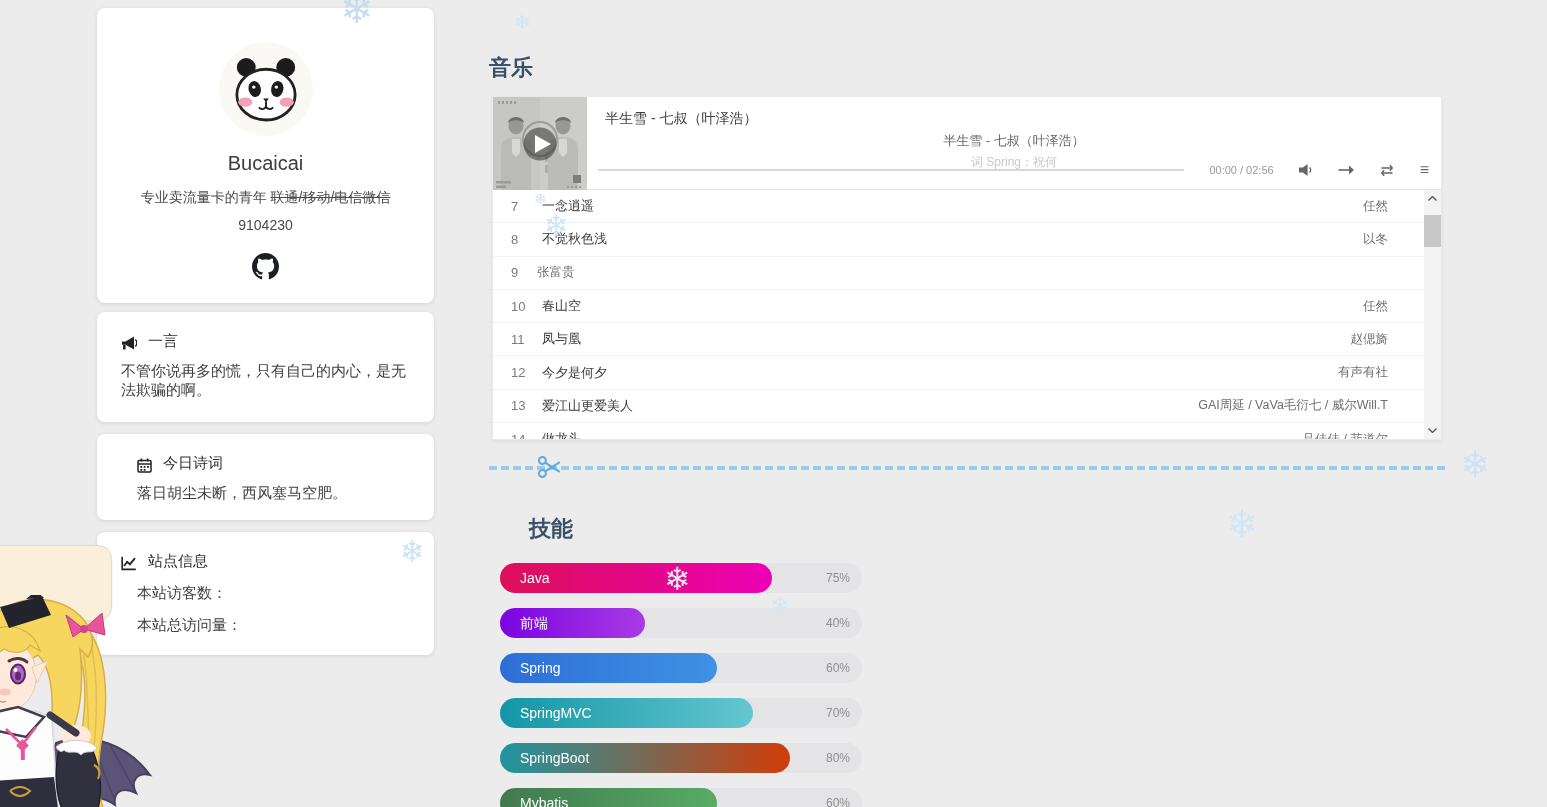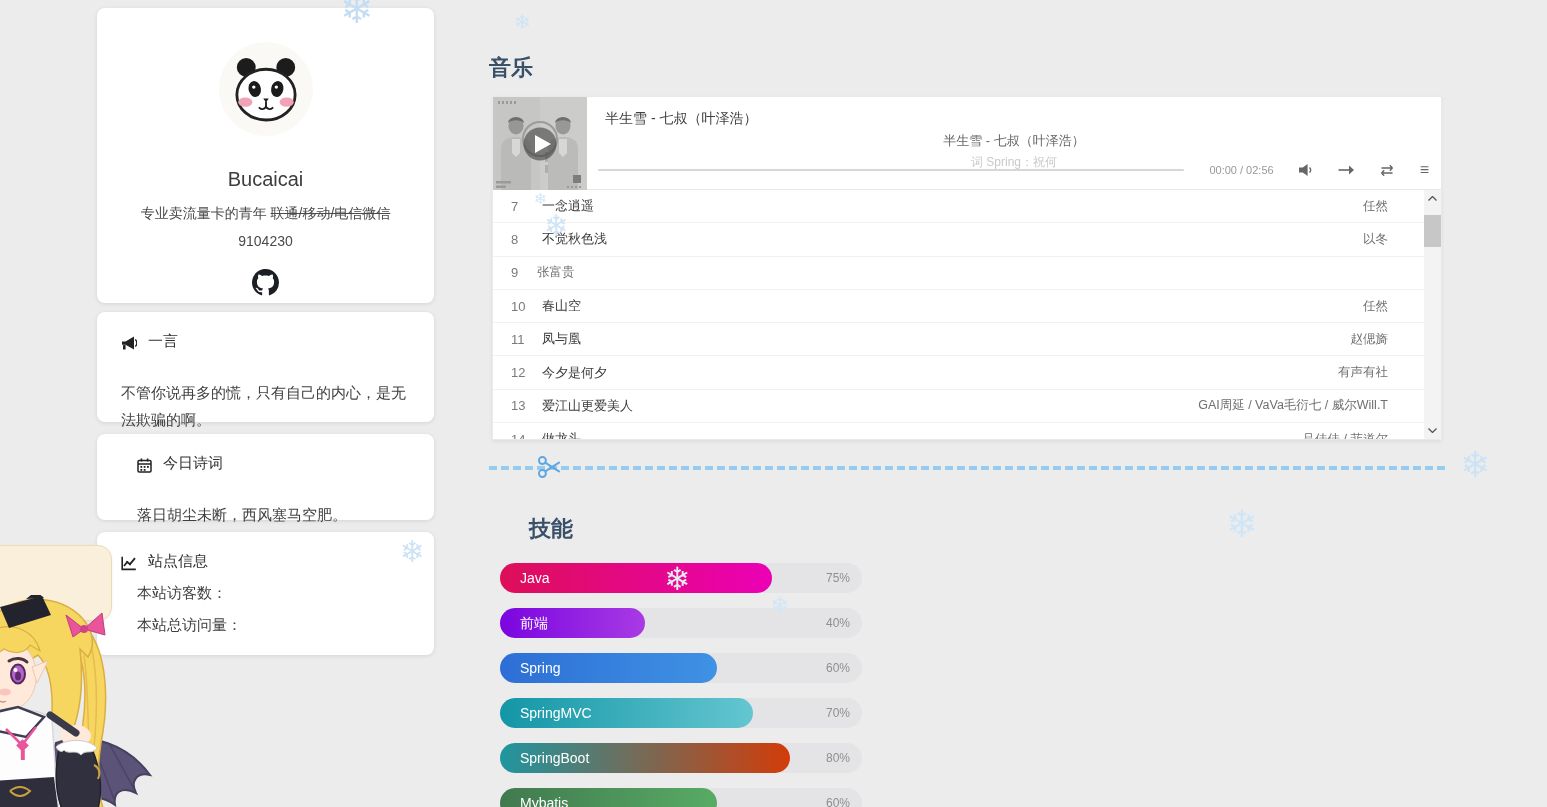--- a/index.html
+++ b/index.html
@@ -5,28 +5,28 @@
   * { margin:0; padding:0; box-sizing:border-box; }
   html,body { width:1547px; height:807px; overflow:hidden; }
   body { font-family:"Liberation Sans","DejaVu Sans",sans-serif; background:#ececec; }
   .stage { position:relative; width:1547px; height:807px; background:#ececec; overflow:hidden; }
 
   
   .card { position:absolute; left:97px; width:337px; background:#fff; border-radius:8px;
           box-shadow:0 1px 4px rgba(0,0,0,.10); z-index:2; }
   .profile-card { top:8px; height:295px; text-align:center; padding-top:34px; }
   .avatar { width:94px; height:94px; border-radius:50%; margin:0 auto; background:#fcfbfa; overflow:hidden; }
-  .pname { margin-top:32px; font-size:20px; color:#3d3d3d; }
+  .pname { margin-top:16px; font-size:20px; color:#3d3d3d; }
   .pdesc { margin-top:14px; font-size:14px; color:#4a4a4a; }
   .pdesc del { color:#4a4a4a; }
   .pnum { margin-top:10px; font-size:14px; color:#4a4a4a; }
   .gh { display:inline-block; margin-top:20px; cursor:pointer; }
 
   .side-title { display:flex; align-items:flex-end; gap:11px; font-size:15px; color:#2f2f2f; }
-  .side-text { margin-top:28px; font-size:15px; color:#3f3f3f; line-height:27px; }
+  .side-text { margin-top:10px; font-size:15px; color:#3f3f3f; line-height:19px; }
   .hitokoto-card { top:312px; height:110px; padding:20px 24px; }
   .poem-card { top:434px; height:86px; padding:20px 40px; }
   .siteinfo-card { top:532px; height:123px; padding:20px 24px; }
   .site-line { margin:13px 0 0 16px; font-size:15px; color:#3f3f3f; }
 
   
   .sec-title { position:absolute; left:489px; font-size:22px; font-weight:bold; color:#3a5069; }
   .t-music { top:53px; } .t-skill { top:514px;margin-left:40px; }
 
   .player { position:absolute; left:492px; top:96px; width:950px; height:94px; background:#fff;

